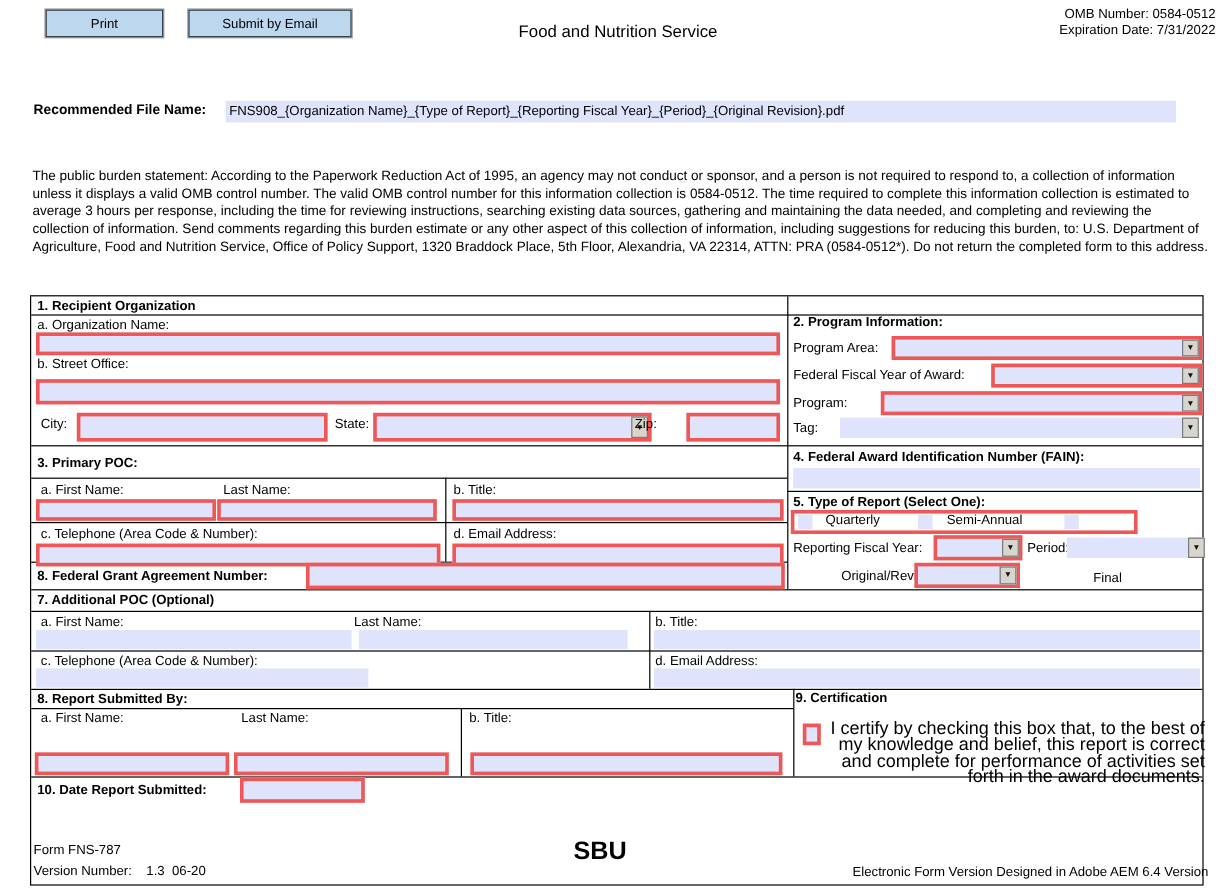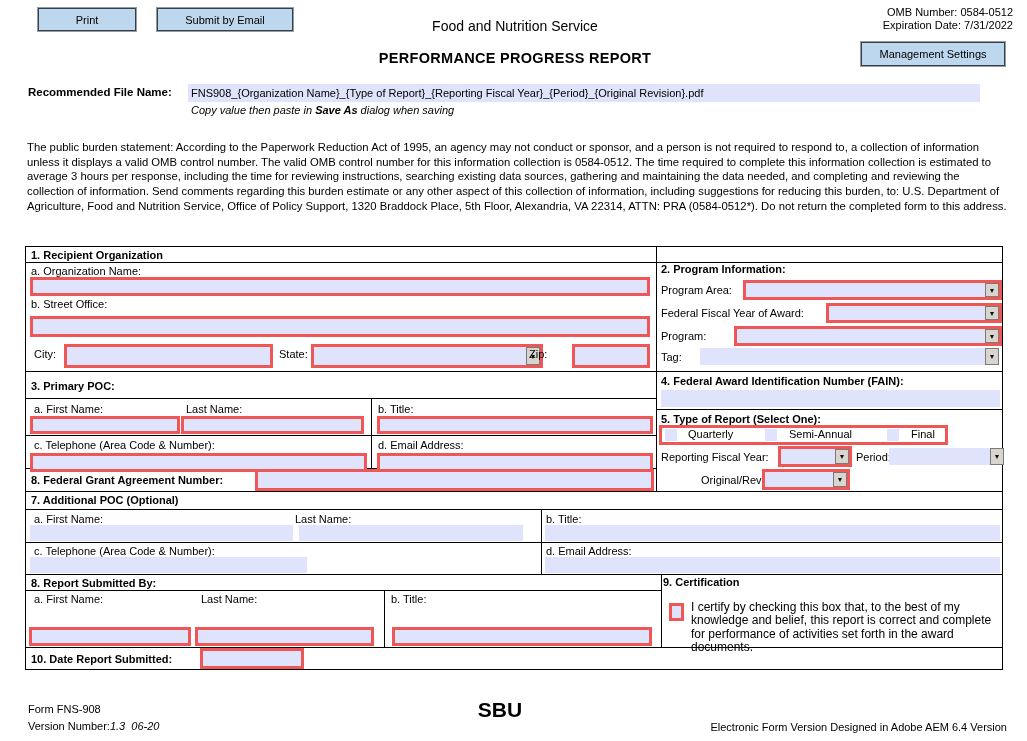--- a/index.html
+++ b/index.html
@@ -13,47 +13,44 @@
   .hl{position:absolute;height:1px;background:#000;}
   .vl{position:absolute;width:1px;background:#000;}
   .btn{position:absolute;background:#BDD7EE;border:1px solid #31404f;box-shadow:0 0 0 1px #9b9b9b;
        font-size:11px;font-family:inherit;display:flex;align-items:center;justify-content:center;
        cursor:pointer;color:#000;}
   .ddbtn{position:absolute;right:0;top:0;bottom:0;width:14px;background:#D8D5CF;
          border:1px solid #7a7a7a;box-sizing:border-box;display:flex;align-items:center;
          justify-content:center;font-size:7px;color:#111;line-height:1;}
   .cb{position:absolute;width:12px;height:12px;background:#DFE3FB;}
   .cblbl{position:absolute;font-size:11px;top:0;white-space:nowrap;}
-  #formtable{position:absolute;left:25px;top:246px;width:978px;height:424px;
+  #formtable{position:absolute;left:25px;top:246px;width:978px;height:492px;
              border:1px solid #000;box-sizing:border-box;}
   .fileband{position:absolute;left:188px;top:84px;width:792px;height:18px;background:#DFE3FB;
             font-size:11px;line-height:18px;padding-left:3px;box-sizing:border-box;white-space:nowrap;}
   .burden{position:absolute;left:27px;top:140px;width:981px;font-size:11.3px;line-height:14.7px;}
-  .certtext{position:absolute;left:665px;top:354px;width:313px;font-size:12px;line-height:13.4px;}
+  .certtext{position:absolute;left:665px;top:354px;width:313px;font-size:15px;line-height:13.4px;text-align:right;}
   .note{position:absolute;left:191px;top:104px;font-size:11px;font-style:italic;white-space:nowrap;}
   .pre{white-space:pre;}
 </style>
 </head>
 <body>
 
 <div id="page">
 
   <button class="btn" style="left:38px;top:8px;width:98px;height:23px;">Print</button>
   <button class="btn" style="left:157px;top:8px;width:136px;height:23px;">Submit by Email</button>
 
   <div class="lbl ctr" style="left:330px;top:20px;width:370px;font-size:14px;">Food and Nutrition Service</div>
-  <div class="lbl ctr b" style="left:330px;top:52px;width:370px;font-size:14.5px;letter-spacing:.3px;">PERFORMANCE PROGRESS REPORT</div>
 
   <div class="lbl" style="left:820px;top:6px;width:193px;text-align:right;">OMB Number: 0584-0512</div>
   <div class="lbl" style="left:820px;top:19px;width:193px;text-align:right;">Expiration Date: 7/31/2022</div>
-  <button class="btn" style="left:861px;top:42px;width:144px;height:24px;">Management Settings</button>
 
   <div class="lbl b" style="left:28px;top:86px;font-size:11.5px;">Recommended File Name:</div>
   <div class="fileband">FNS908_{Organization Name}_{Type of Report}_{Reporting Fiscal Year}_{Period}_{Original Revision}.pdf</div>
-  <div class="note"><span>Copy value then paste in </span><span class="b">Save As</span><span> dialog when saving</span></div>
 
   <div class="burden">The public burden statement: According to the Paperwork Reduction Act of 1995, an agency may not conduct or sponsor, and a person is not required to respond to, a collection of information unless it displays a valid OMB control number. The valid OMB control number for this information collection is 0584-0512. The time required to complete this information collection is estimated to average 3 hours per response, including the time for reviewing instructions, searching existing data sources, gathering and maintaining the data needed, and completing and reviewing the collection of information. Send comments regarding this burden estimate or any other aspect of this collection of information, including suggestions for reducing this burden, to: U.S. Department of Agriculture, Food and Nutrition Service, Office of Policy Support, 1320 Braddock Place, 5th Floor, Alexandria, VA 22314, ATTN: PRA (0584-0512*). Do not return the completed form to this address.</div>
 
   <div id="formtable">
 
     <div class="hl" style="top:15px;left:0;width:976px;"></div>
     <div class="vl" style="left:630px;top:0;height:244px;"></div>
     <div class="hl" style="top:124px;left:0;width:976px;"></div>
     <div class="hl" style="top:151px;left:0;width:630px;"></div>
     <div class="hl" style="top:188px;left:0;width:630px;"></div>
@@ -120,21 +117,21 @@
     <div class="lbl b" style="left:635px;top:128px;">4. Federal Award Identification Number (FAIN):</div>
     <div class="fld" style="left:635px;top:143px;width:339px;height:17px;"></div>
 
     <div class="lbl b" style="left:635px;top:166px;">5. Type of Report (Select One):</div>
     <div style="position:absolute;left:633px;top:178px;width:289px;height:20px;border:3px solid #EF5656;box-sizing:border-box;">
       <span class="cb" style="left:3px;top:1px;"></span>
       <span class="cblbl" style="left:26px;">Quarterly</span>
       <span class="cb" style="left:103px;top:1px;"></span>
       <span class="cblbl" style="left:127px;">Semi-Annual</span>
       <span class="cb" style="left:225px;top:1px;"></span>
-      <span class="cblbl" style="left:249px;">Final</span>
+      <span class="cblbl" style="left:249px;margin-top:48px;">Final</span>
     </div>
     <div class="lbl" style="left:635px;top:204px;">Reporting Fiscal Year:</div>
     <div class="fld req" style="left:752px;top:199px;width:74px;height:21px;">
       <span class="ddbtn">▼</span>
     </div>
     <div class="lbl" style="left:830px;top:204px;">Period:</div>
     <div class="fld" style="left:863px;top:201px;width:115px;height:17px;">
       <span class="ddbtn">▼</span>
     </div>
     <div class="lbl" style="left:635px;top:227px;margin-left:40px;">Original/Revision:</div>
@@ -164,18 +161,18 @@
 
     <div class="lbl b" style="left:637px;top:329px;">9. Certification</div>
     <div class="fld req" style="left:643px;top:356px;width:15px;height:18px;"></div>
     <div class="certtext">I certify by checking this box that, to the best of my knowledge and belief, this report is correct and complete for performance of activities set forth in the award documents.</div>
 
     <div class="lbl b" style="left:5px;top:406px;">10. Date Report Submitted:</div>
     <div class="fld req" style="left:174px;top:401px;width:104px;height:21px;"></div>
 
   </div>
 
-  <div class="lbl" style="left:28px;top:703px;">Form FNS-908</div>
-  <div class="lbl" style="left:28px;top:720px;"><span>Version Number:</span><span class="pre" style="font-style:italic;">1.3  06-20</span></div>
+  <div class="lbl" style="left:28px;top:703px;">Form FNS-787</div>
+  <div class="lbl" style="left:28px;top:720px;"><span>Version Number:</span><span class="pre" style="margin-left:12px;">1.3  06-20</span></div>
   <div class="lbl b ctr" style="left:430px;top:703px;width:140px;font-size:21px;">SBU</div>
   <div class="lbl" style="right:20px;top:721px;">Electronic Form Version Designed in Adobe AEM 6.4 Version</div>
 
 </div>
 
 </body></html>

